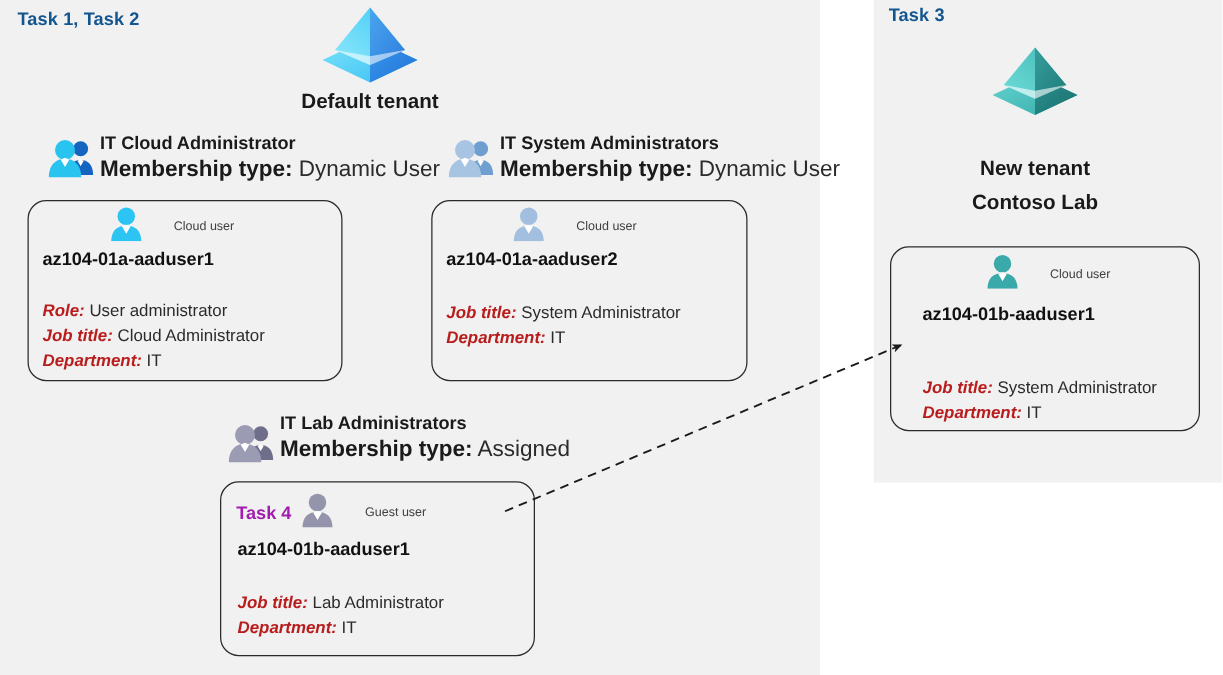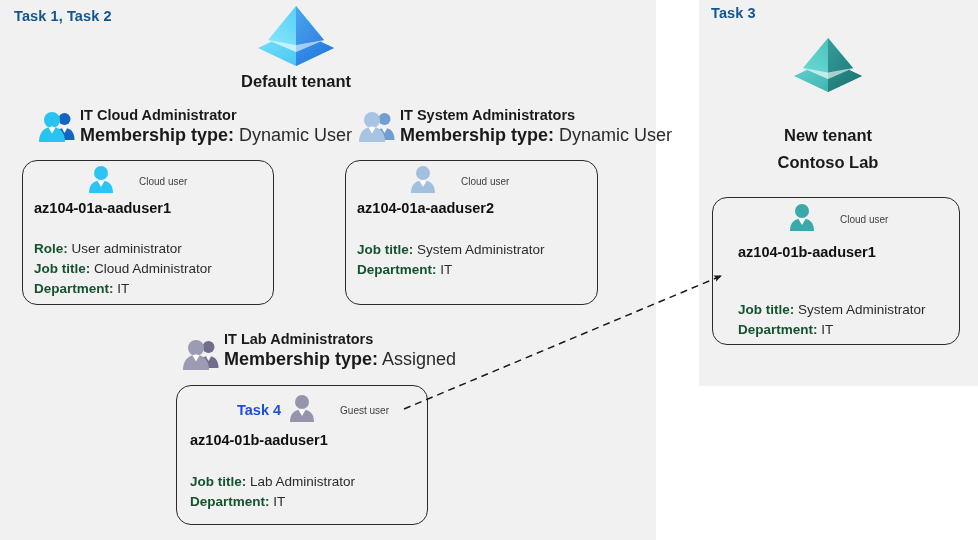--- a/index.html
+++ b/index.html
@@ -78,40 +78,39 @@
     white-space: nowrap;
   }
   .usertype-text {
     font-size: 10px;
     color: #404040;
     margin-left: 18px;
   }
   .inline-task {
     font-weight: bold;
     font-size: 14.5px;
-    color: #1d4ed8;
+    color: #a21caf;
     margin-right: 8px;
-    margin-left: 48px;
   }
   .user-icon { display: inline-block; margin-right: 7px; }
 
   .card-username {
     position: absolute;
     font-weight: bold;
     font-size: 14.5px;
     color: #111111;
     white-space: nowrap;
   }
   .attr-list { position: absolute; white-space: nowrap; }
   .attr-line {
     font-size: 13.5px;
     color: #2b2b2b;
     line-height: 20px;
   }
-  .attr-line b { font-weight: bold; color: #14532d; }
+  .attr-line b { font-weight: bold; color: #b91c1c; font-style: italic; }
 
   svg.overlay {
     position: absolute;
     left: 0; top: 0;
     width: 978px; height: 540px;
     pointer-events: none;
   }
 </style>
 </head>
 <body>

